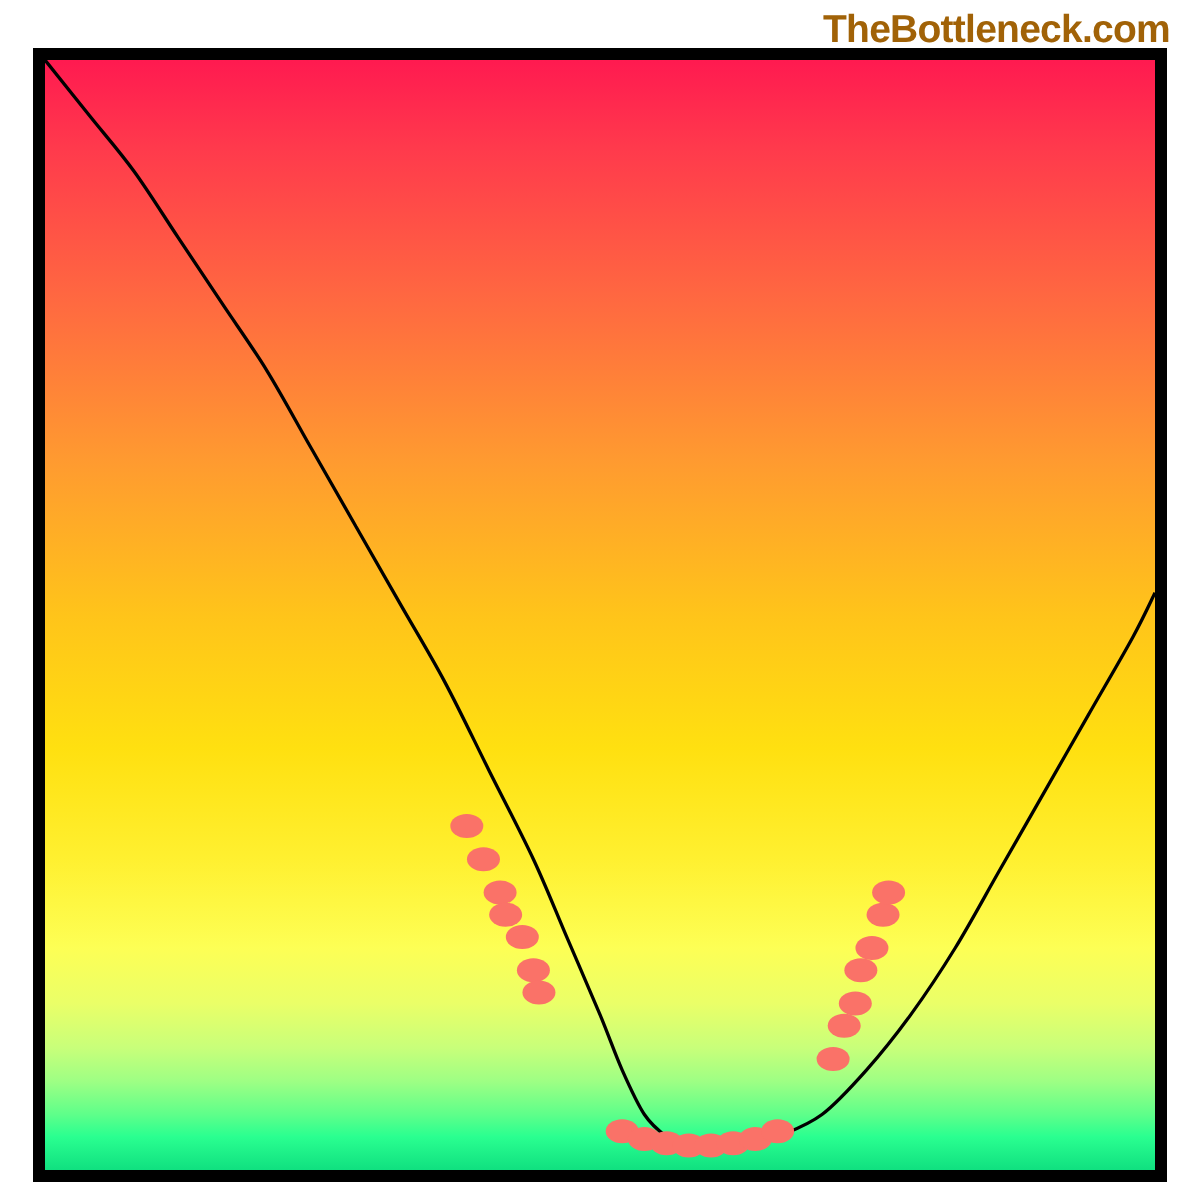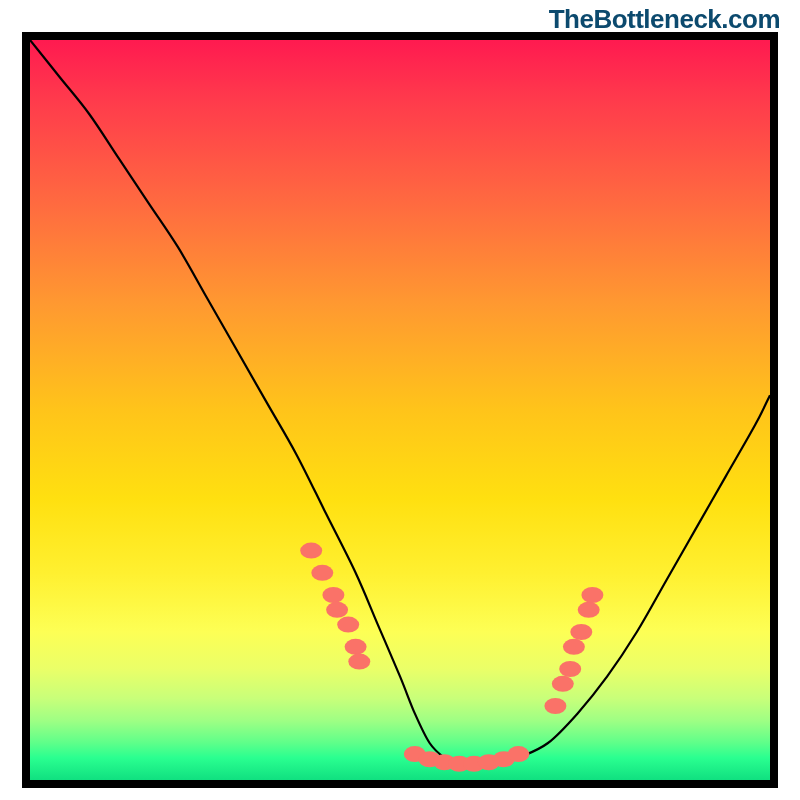--- a/index.html
+++ b/index.html
@@ -11,21 +11,21 @@
     overflow: hidden;
     position: relative;
   }
   .watermark {
     position: absolute;
     top: 4px;
     right: 20px;
     font-family: Arial, Helvetica, sans-serif;
     font-size: 26px;
     font-weight: bold;
-    color: #0c4a6e;
+    color: #a16207;
     z-index: 10;
     letter-spacing: -0.5px;
   }
   .frame {
     position: absolute;
     top: 32px;
     left: 22px;
     width: 756px;
     height: 756px;
     background: #000;

